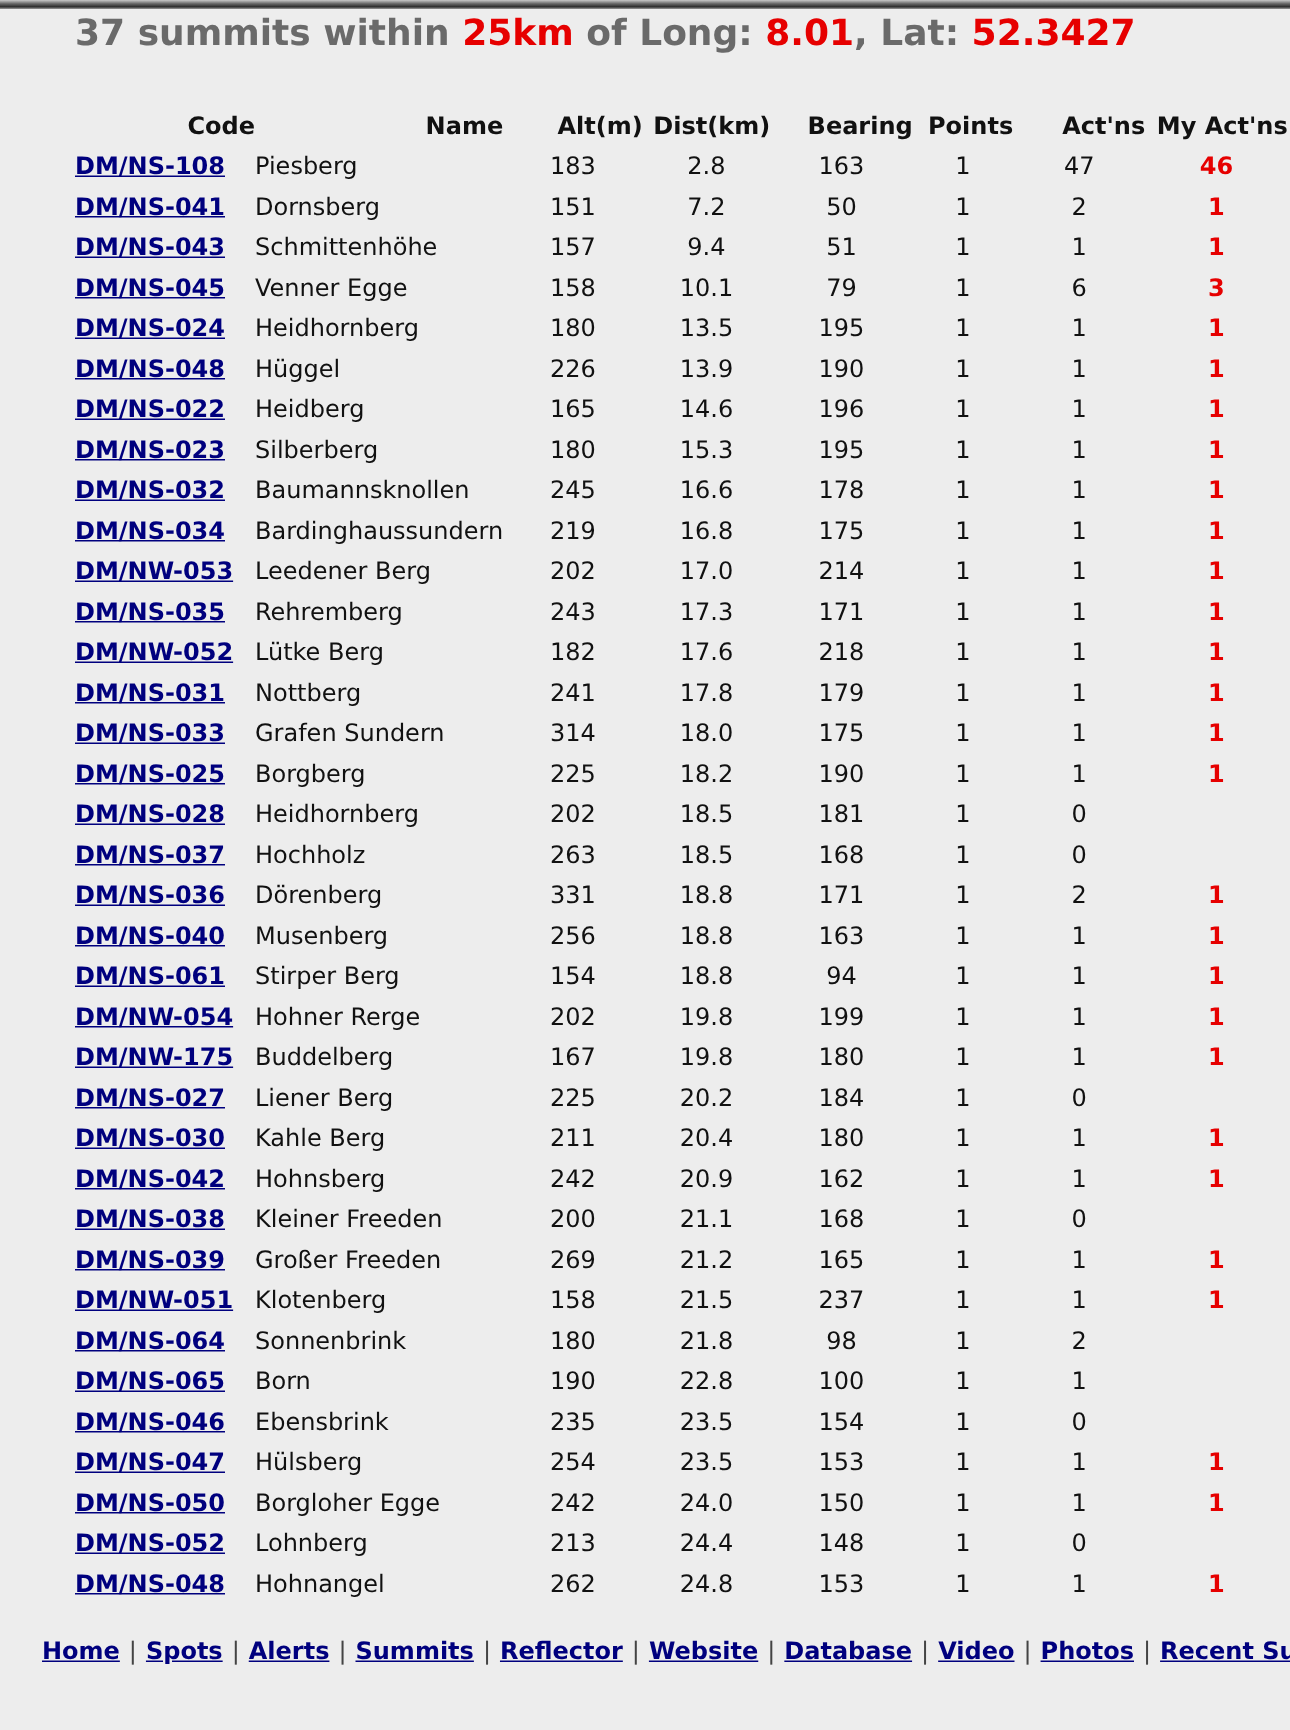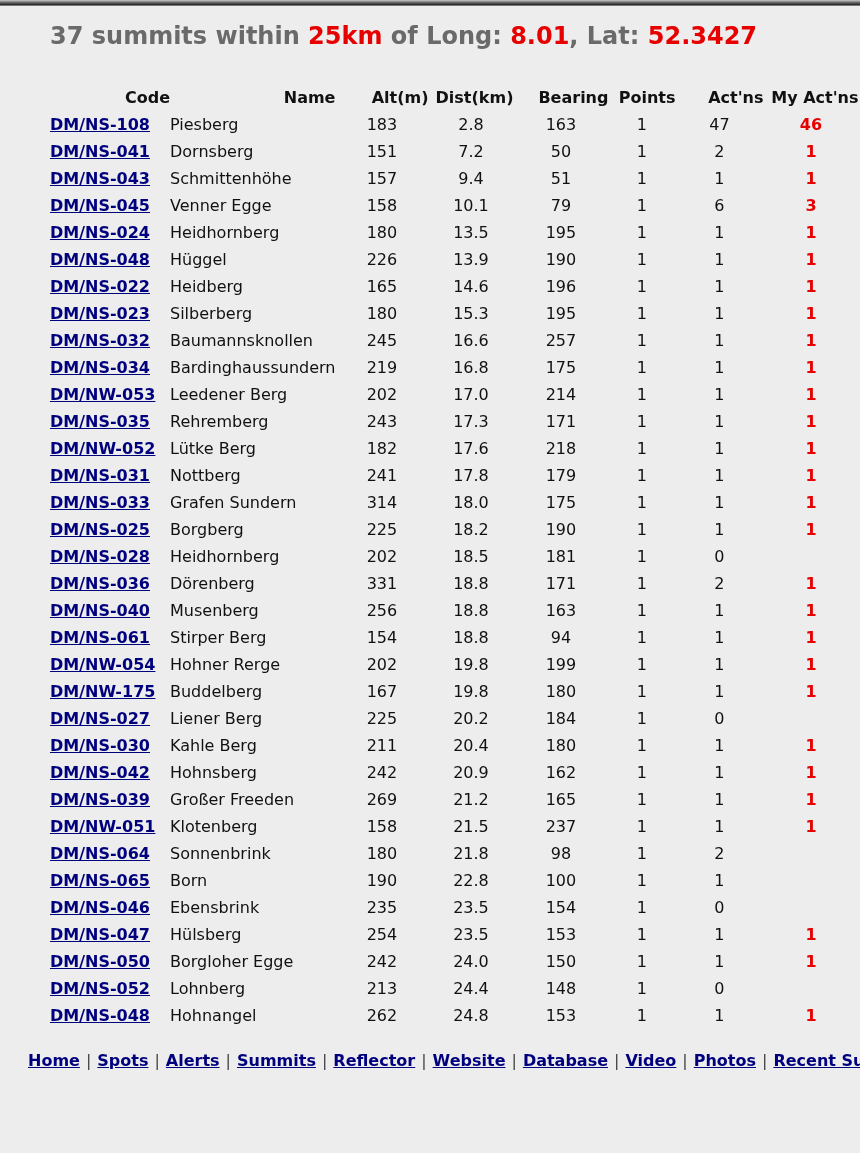--- a/index.html
+++ b/index.html
@@ -8,21 +8,21 @@
     width: 860px; height: 1153px;
     background: #ededed;
     font-family: "DejaVu Sans", "Liberation Sans", sans-serif;
     overflow: hidden;
   }
   .top-bar {
     width: 100%; height: 6px;
     background: linear-gradient(180deg, #c9c9c9 0%, #6a6a6a 40%, #2e2e2e 75%, #9c9c9c 100%);
   }
   .page-title {
-    margin: 16px 0 0 50px;
+    margin: 2px 0 0 50px;
     font-size: 24px;
     font-weight: bold;
     color: #6a6a6a;
     letter-spacing: 0px;
   }
   .page-title .hl { color: #e60000; }
   table.summits {
     border-collapse: collapse;
     table-layout: fixed;
     margin: 34px 0 0 50px;
@@ -168,21 +168,21 @@
         <td class="col-num">195</td>
         <td class="col-num">1</td>
         <td class="col-num">1</td>
         <td class="col-num my-actns">1</td>
       </tr>
       <tr>
         <td class="col-code"><a href="#" class="code-link">DM/NS-032</a></td>
         <td class="col-name">Baumannsknollen</td>
         <td class="col-num">245</td>
         <td class="col-num">16.6</td>
-        <td class="col-num">257</td>
+        <td class="col-num">178</td>
         <td class="col-num">1</td>
         <td class="col-num">1</td>
         <td class="col-num my-actns">1</td>
       </tr>
       <tr>
         <td class="col-code"><a href="#" class="code-link">DM/NS-034</a></td>
         <td class="col-name">Bardinghaussundern</td>
         <td class="col-num">219</td>
         <td class="col-num">16.8</td>
         <td class="col-num">175</td>
@@ -254,20 +254,30 @@
         <td class="col-code"><a href="#" class="code-link">DM/NS-028</a></td>
         <td class="col-name">Heidhornberg</td>
         <td class="col-num">202</td>
         <td class="col-num">18.5</td>
         <td class="col-num">181</td>
         <td class="col-num">1</td>
         <td class="col-num">0</td>
         <td class="col-num my-actns"></td>
       </tr>
       <tr>
+        <td class="col-code"><a href="#" class="code-link">DM/NS-037</a></td>
+        <td class="col-name">Hochholz</td>
+        <td class="col-num">263</td>
+        <td class="col-num">18.5</td>
+        <td class="col-num">168</td>
+        <td class="col-num">1</td>
+        <td class="col-num">0</td>
+        <td class="col-num my-actns"></td>
+      </tr>
+      <tr>
         <td class="col-code"><a href="#" class="code-link">DM/NS-036</a></td>
         <td class="col-name">Dörenberg</td>
         <td class="col-num">331</td>
         <td class="col-num">18.8</td>
         <td class="col-num">171</td>
         <td class="col-num">1</td>
         <td class="col-num">2</td>
         <td class="col-num my-actns">1</td>
       </tr>
       <tr>
@@ -332,20 +342,30 @@
       </tr>
       <tr>
         <td class="col-code"><a href="#" class="code-link">DM/NS-042</a></td>
         <td class="col-name">Hohnsberg</td>
         <td class="col-num">242</td>
         <td class="col-num">20.9</td>
         <td class="col-num">162</td>
         <td class="col-num">1</td>
         <td class="col-num">1</td>
         <td class="col-num my-actns">1</td>
+      </tr>
+      <tr>
+        <td class="col-code"><a href="#" class="code-link">DM/NS-038</a></td>
+        <td class="col-name">Kleiner Freeden</td>
+        <td class="col-num">200</td>
+        <td class="col-num">21.1</td>
+        <td class="col-num">168</td>
+        <td class="col-num">1</td>
+        <td class="col-num">0</td>
+        <td class="col-num my-actns"></td>
       </tr>
       <tr>
         <td class="col-code"><a href="#" class="code-link">DM/NS-039</a></td>
         <td class="col-name">Großer Freeden</td>
         <td class="col-num">269</td>
         <td class="col-num">21.2</td>
         <td class="col-num">165</td>
         <td class="col-num">1</td>
         <td class="col-num">1</td>
         <td class="col-num my-actns">1</td>

